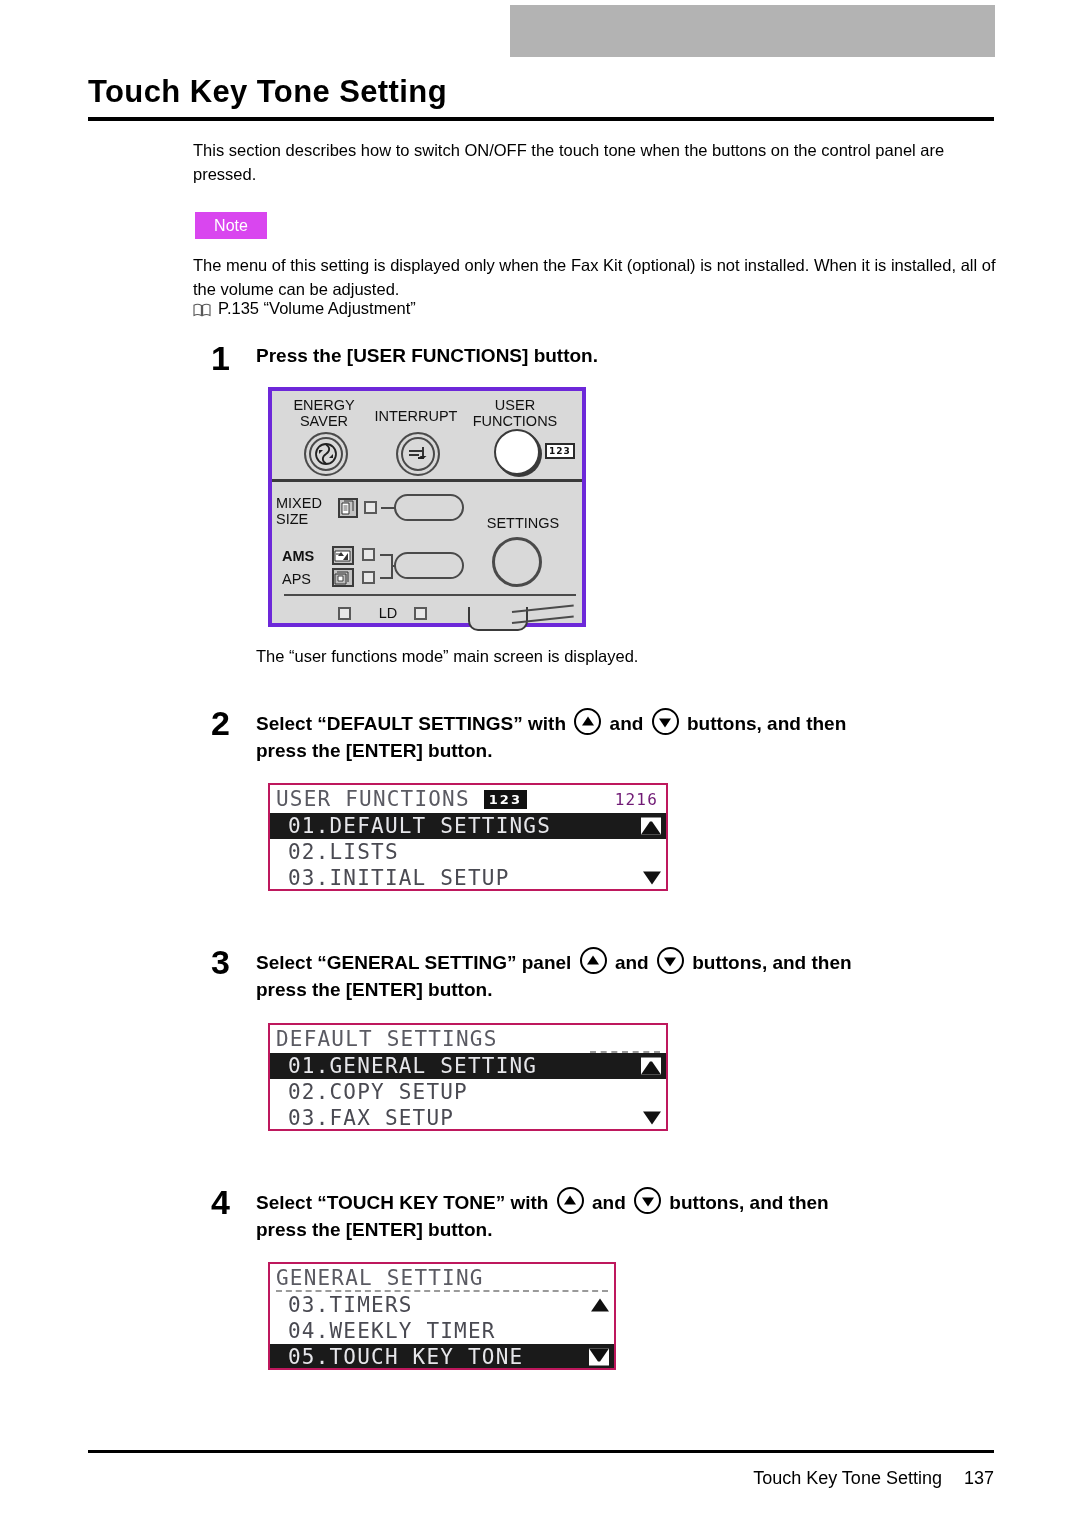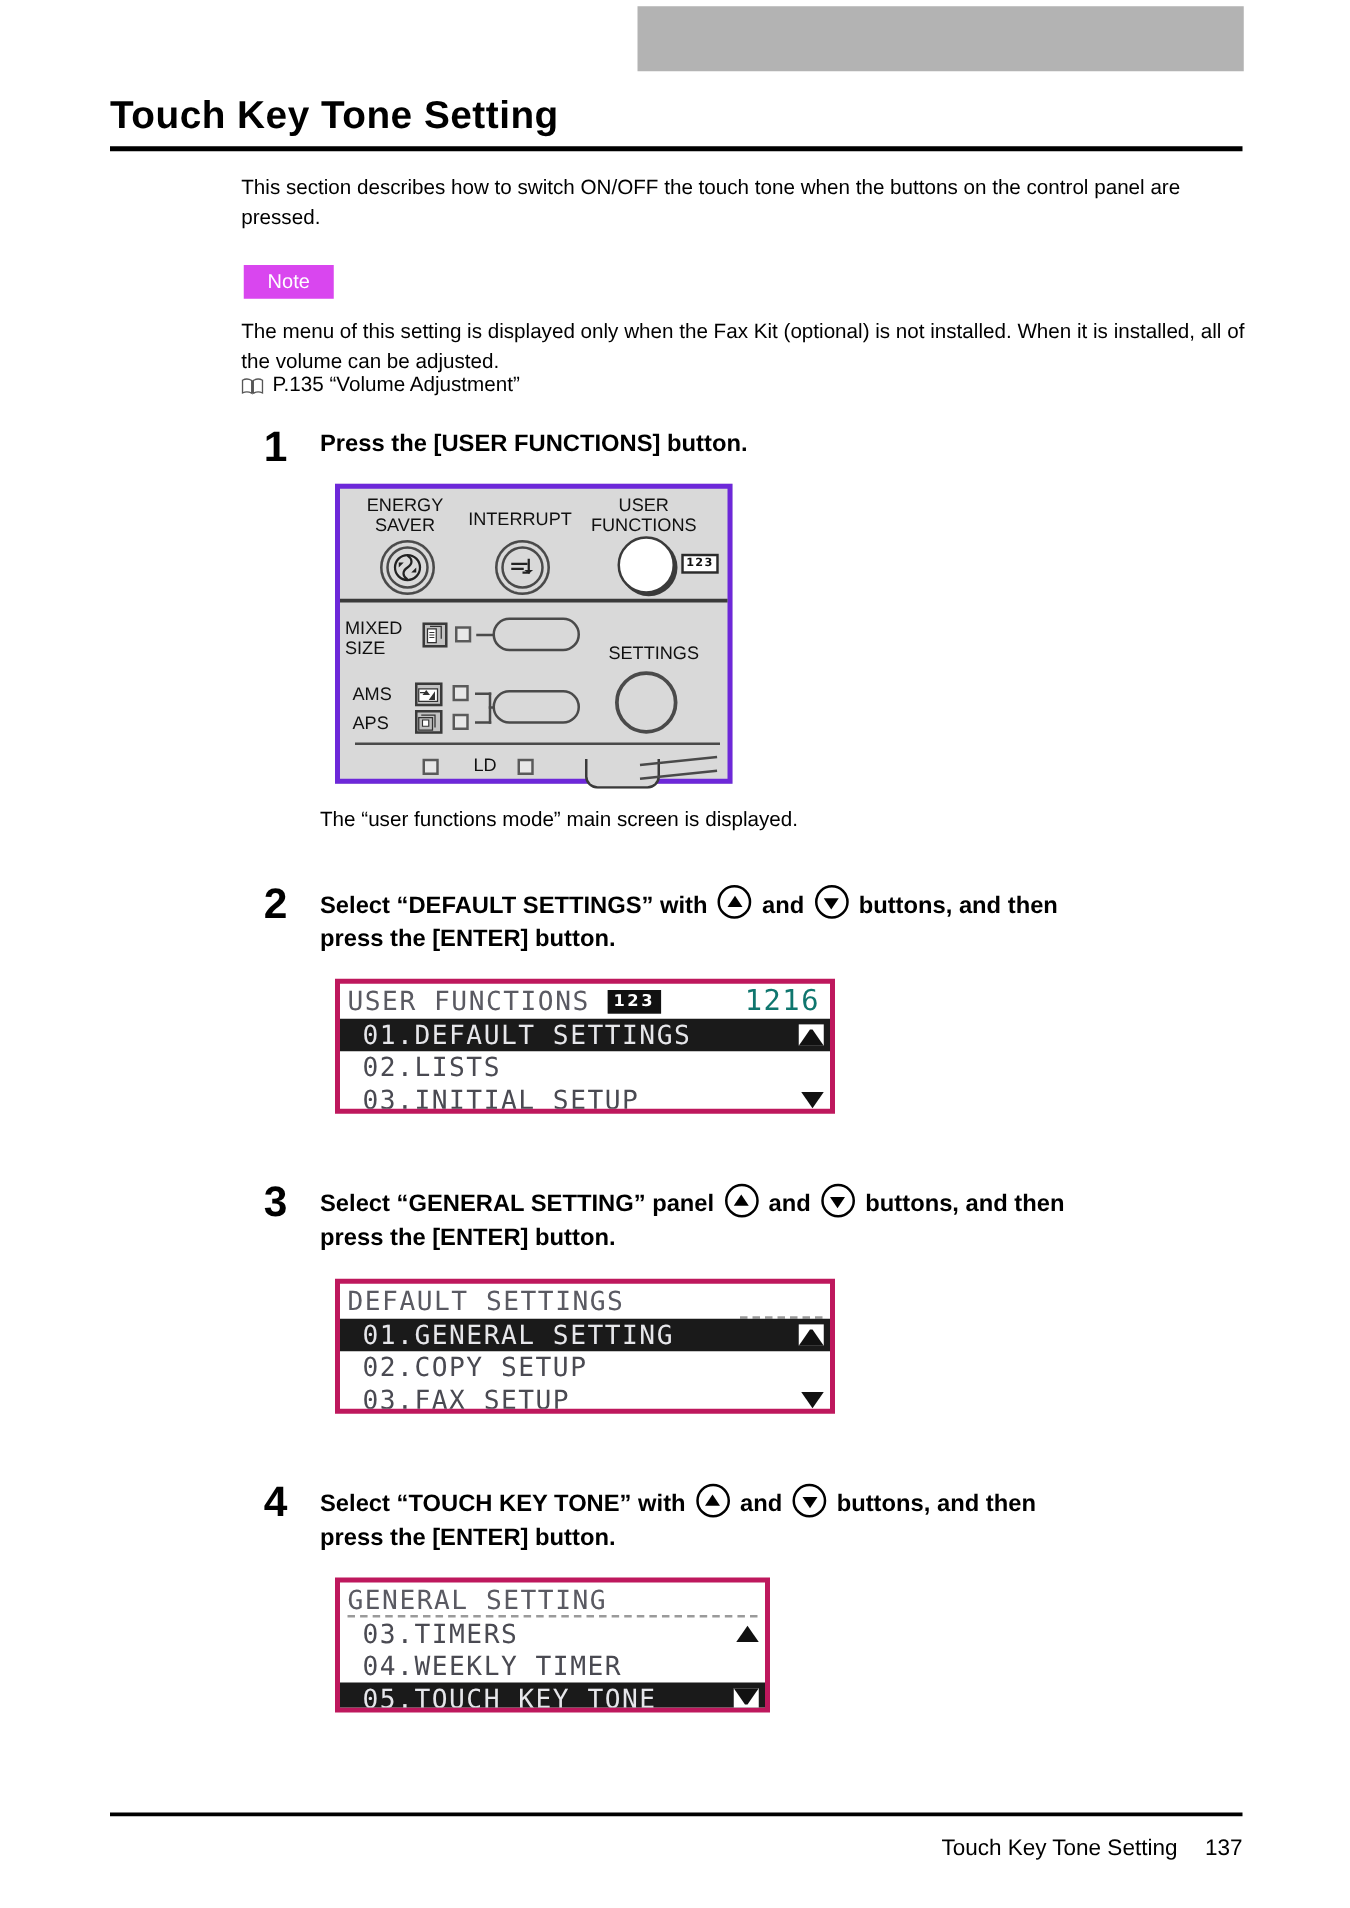--- a/index.html
+++ b/index.html
@@ -222,21 +222,21 @@
     border: 2px solid #3a3a3a;
     border-top: none;
     border-radius: 0 0 10px 10px;
     background: #d9d9d9;
     box-sizing: border-box;
   }
 
   
   .lcd {
     position: absolute;
-    border: 4px solid #be185d;
+    border: 2px solid #be185d;
     background: #ffffff;
     box-sizing: border-box;
     font-family: "DejaVu Sans Mono", monospace;
     overflow: hidden;
   }
   .lcd-row {
     position: relative;
     height: 26px;
     display: flex;
     align-items: center;
@@ -283,23 +283,23 @@
     font-family: "DejaVu Sans", sans-serif;
     font-size: 13px;
     font-weight: bold;
     letter-spacing: 2px;
     padding: 1px 3px;
     line-height: 13px;
   }
   .lcd-time {
     margin-left: auto;
     margin-right: 8px;
-    font-size: 23px;
+    font-size: 16px;
     letter-spacing: 1.2px;
-    color: #0f766e;
+    color: #701a75;
   }
   .dash-sep {
     position: absolute;
     left: 6px;
     right: 6px;
     bottom: 0;
     border-top: 2px dashed #9a9a9a;
   }
 
   
@@ -387,21 +387,21 @@
     <svg width="16" height="16" viewBox="0 0 16 16" style="position:absolute;left:0;top:0;" xmlns="http://www.w3.org/2000/svg">
       <path d="M2 3 L9 3 L9 14 L2 14 Z" fill="#fff" stroke="#333" stroke-width="1"></path>
       <path d="M4 1 L13 1 L13 11" fill="none" stroke="#333" stroke-width="1"></path>
       <path d="M3.5 6 L7.5 6 M3.5 8 L7.5 8 M3.5 10 L7.5 10" stroke="#333" stroke-width="0.8"></path>
     </svg>
   </div>
   <div class="led" style="left:92px; top:110px;"></div>
   <div class="wire" style="left:109px; top:116px; width:14px; height:2px;"></div>
   <div class="pill" style="left:122px; top:103px; width:70px; height:27px;"></div>
 
-  <div class="panel-lbl" style="left:10px; top:157px; width:48px; text-align:left;">AMS</div>
+  <div class="panel-lbl" style="left:10px; top:157px; width:48px; text-align:left;font-weight:bold;">AMS</div>
   <div class="doc-icon" style="left:60px; top:155px; width:22px; height:19px;">
     <svg width="18" height="15" viewBox="0 0 18 15" style="position:absolute;left:0;top:0;" xmlns="http://www.w3.org/2000/svg">
       <path d="M1 3 L16 3 L16 13 L1 13 Z" fill="#fff" stroke="#333" stroke-width="1"></path>
       <path d="M9 12 L14 5 L14 12 Z" fill="#333"></path>
       <path d="M2 6 L7 6" stroke="#333" stroke-width="1"></path>
       <path d="M7 4 L4 8 L10 8 Z" fill="#333"></path>
     </svg>
   </div>
   <div class="led" style="left:90px; top:157px;"></div>
 

